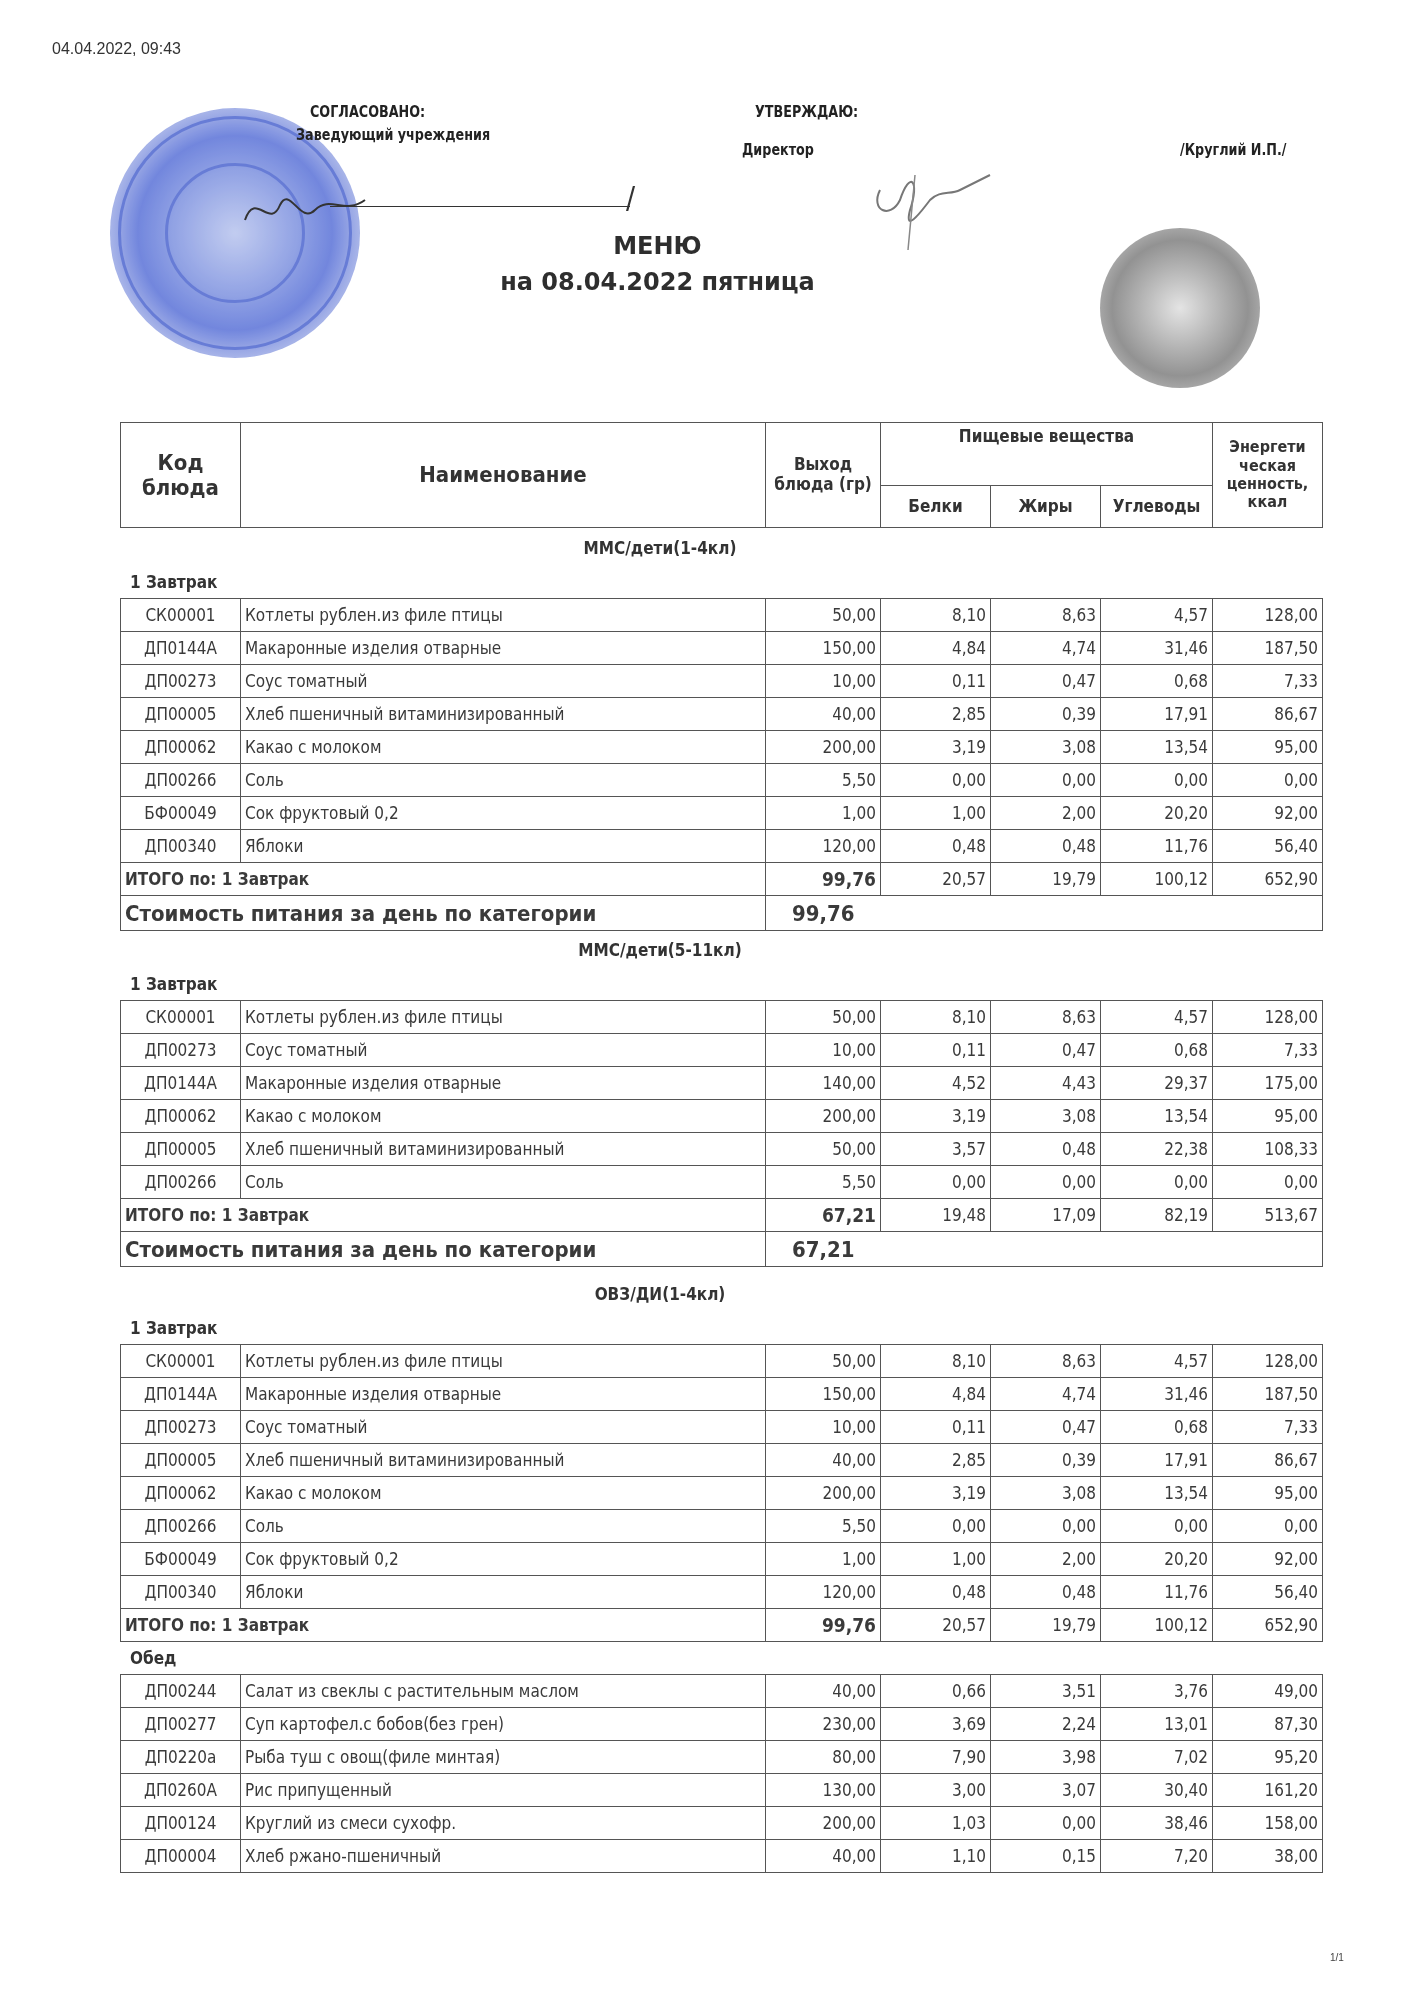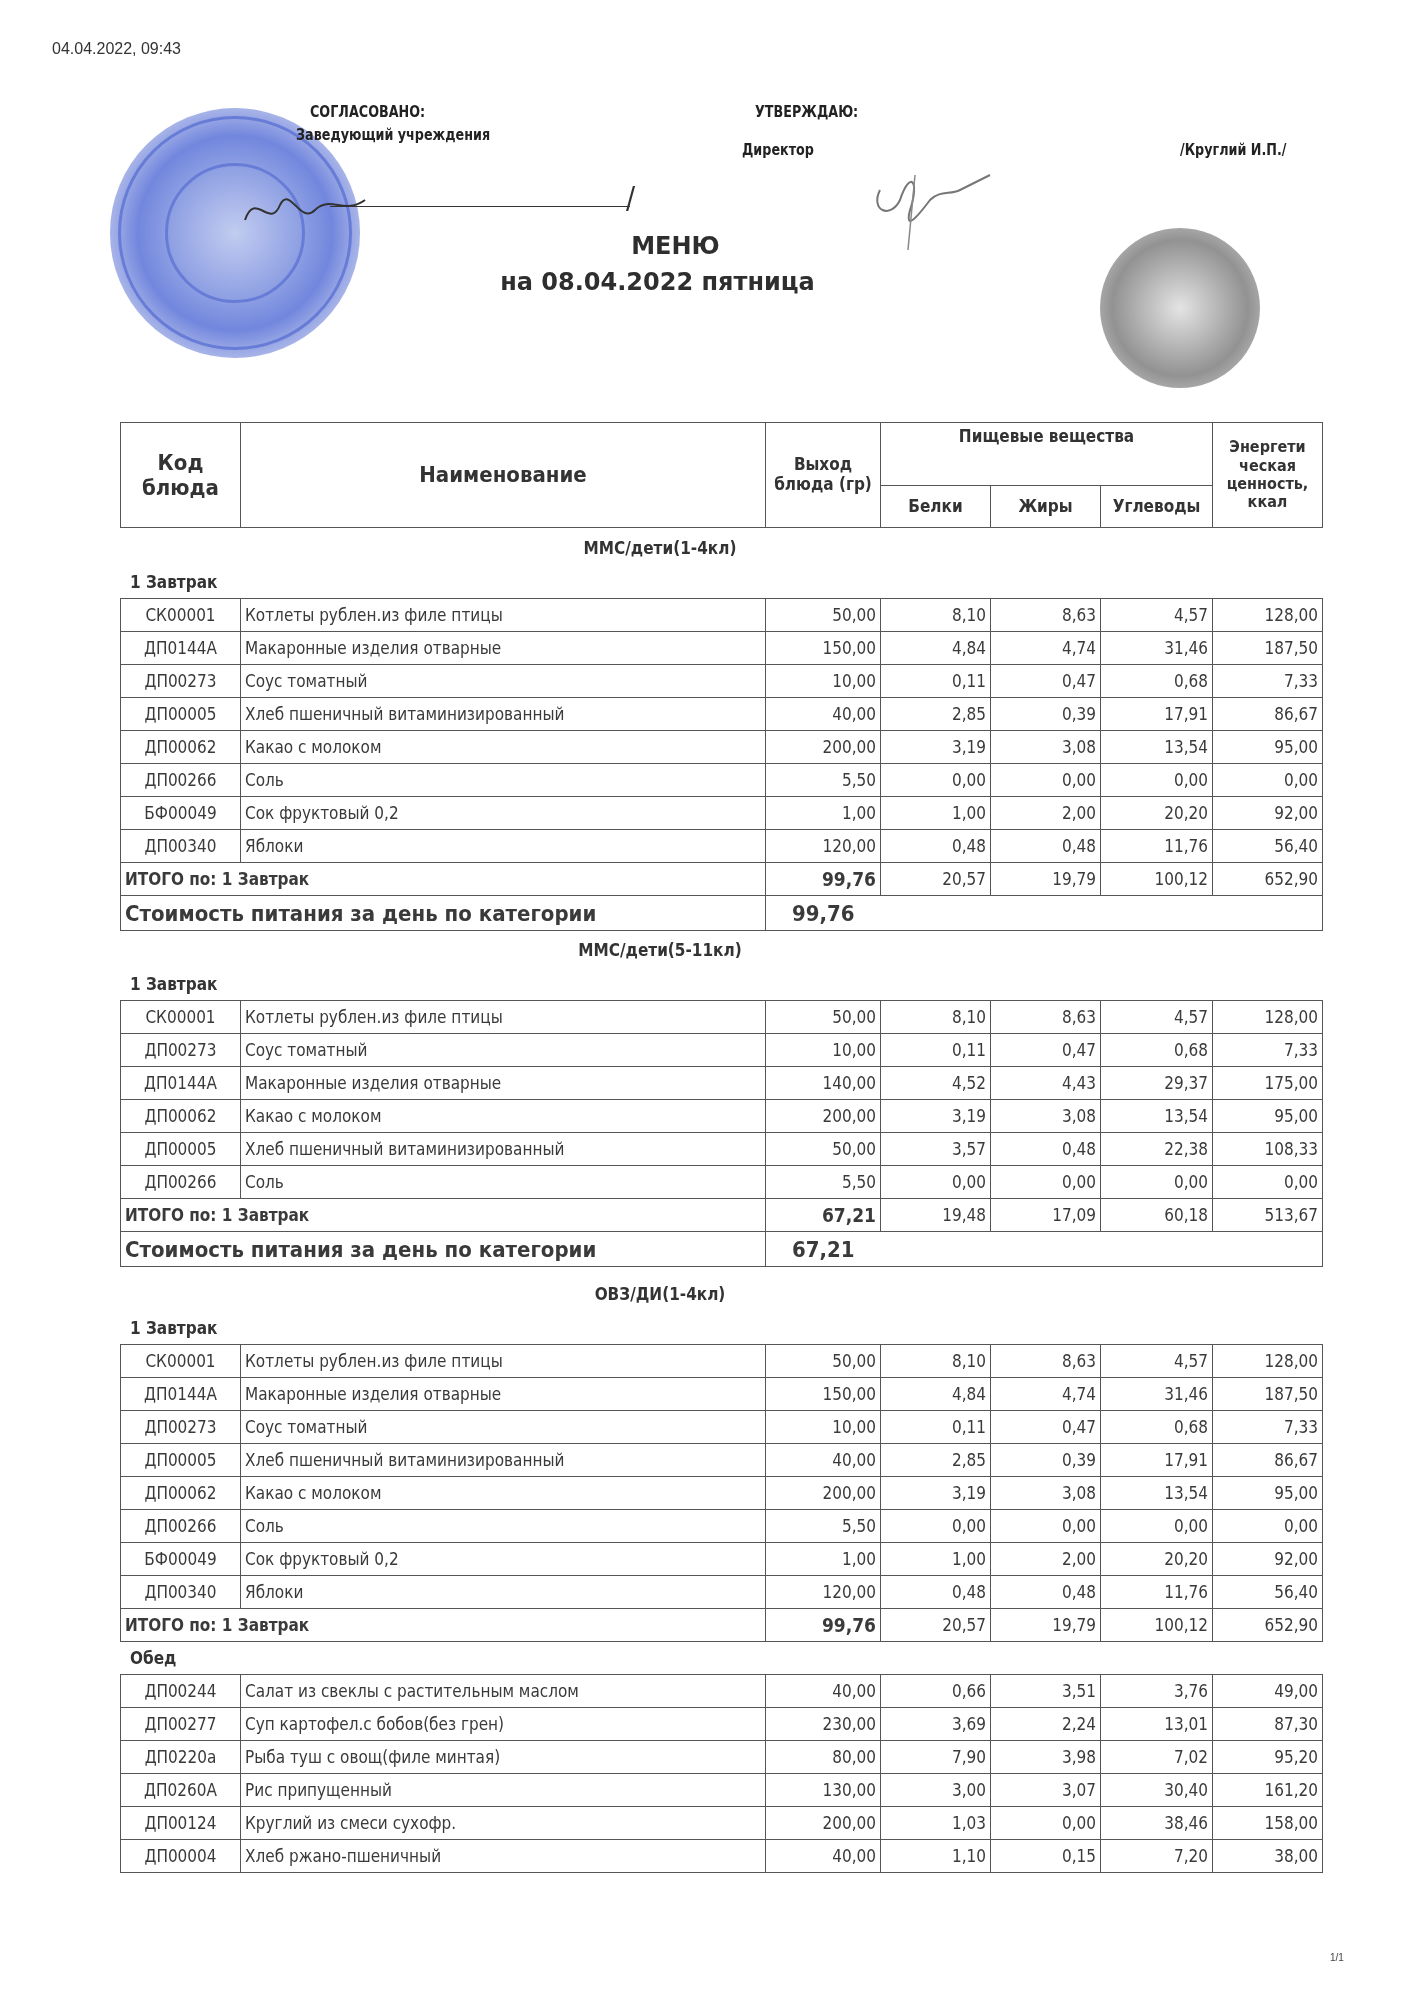--- a/index.html
+++ b/index.html
@@ -4,21 +4,21 @@
 <style>
   html,body{margin:0;padding:0;background:#fff;}
   body{width:1414px;height:2000px;position:relative;overflow:hidden;font-family:"DejaVu Sans Condensed","DejaVu Sans",sans-serif;color:#3a3a3a;}
   .abs{position:absolute;}
   .printdate{left:52px;top:40px;font-family:"Liberation Sans",sans-serif;font-size:16px;color:#333;}
   .pagenum{left:1330px;top:1952px;font-family:"Liberation Sans",sans-serif;font-size:10px;color:#444;}
   .hdr-bold{font-family:"DejaVu Sans",sans-serif;font-weight:bold;font-size:15px;color:#222;transform:scaleX(0.85);transform-origin:left top;}
   .sig-line{left:330px;top:206px;width:300px;border-bottom:1.5px solid #333;}
   .sig-slash{left:626px;top:180px;font-size:30px;color:#333;}
   .title{left:0;width:1300px;text-align:center;font-family:"DejaVu Sans",sans-serif;font-weight:bold;color:#2e2e2e;}
-  .t1{top:232px;font-size:24px;padding-left:18px;}
+  .t1{top:232px;font-size:24px;}
   .t2{top:268px;font-size:24px;}
   .stamp{border-radius:50%;}
   .stamp-blue{left:110px;top:108px;width:250px;height:250px;background:radial-gradient(circle,#b8c4ee 0%,#7f93e0 35%,#5a72d8 55%,#97a6e4 70%,#5e75d6 85%,transparent 87%);opacity:0.85;}
   .stamp-blue .ring{position:absolute;border-radius:50%;border:3px solid #4d66cf;}
   .stamp-gray{left:1100px;top:228px;width:160px;height:160px;background:radial-gradient(circle,#ddd 0%,#aaa 30%,#777 60%,#999 75%,#555 85%,transparent 87%);opacity:0.8;}
   .scribble{left:860px;top:150px;}
   .scribble2{left:235px;top:180px;}
   table{border-collapse:collapse;}
   .tbl{position:absolute;left:120px;width:1202px;table-layout:fixed;}
   .tbl td,.tbl th{border:1.5px solid #555;padding:0 4px;height:32px;font-size:17px;color:#3a3a3a;white-space:nowrap;overflow:hidden;}
@@ -258,21 +258,21 @@
           <td class="num">0,00</td>
           <td class="num">0,00</td>
           <td class="num">0,00</td>
           <td class="num">0,00</td>
         </tr>
         <tr class="total">
           <td colspan="2" class="lbl">ИТОГО по: 1 Завтрак</td>
           <td class="num b" style="font-size:19px;">67,21</td>
           <td class="num" style="">19,48</td>
           <td class="num" style="">17,09</td>
-          <td class="num" style="">60,18</td>
+          <td class="num" style="">82,19</td>
           <td class="num" style="">513,67</td>
         </tr>
         <tr class="cost">
           <td colspan="2">Стоимость питания за день по категории</td>
           <td style="border-right:none;text-align:center;">67,21</td>
           <td colspan="4" class="empty"></td>
         </tr>
       </tbody>
     </table>
     <div class="cat" style="top: 1284px;">ОВЗ/ДИ(1-4кл)</div>

